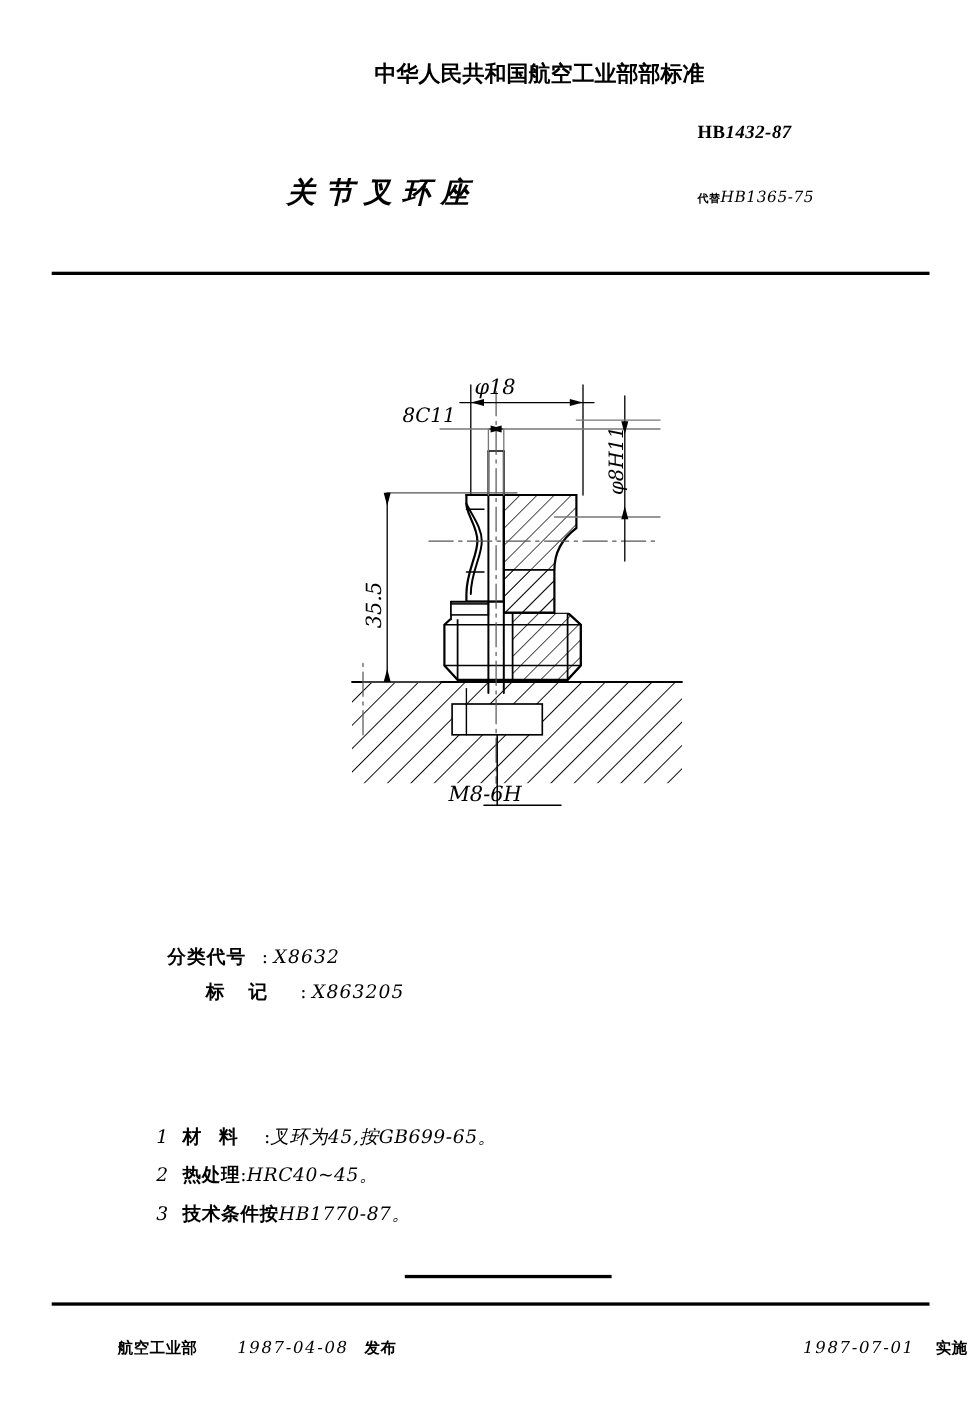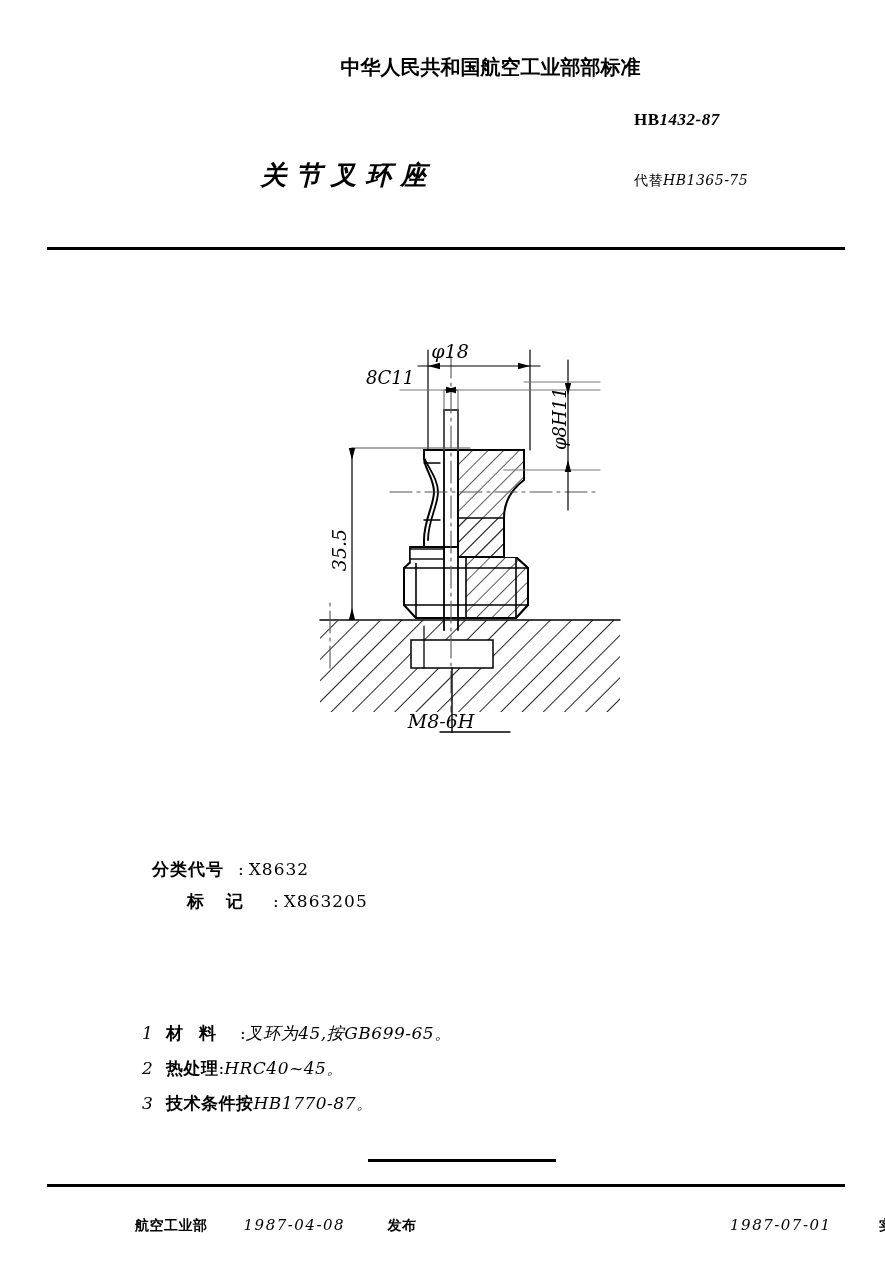--- a/index.html
+++ b/index.html
@@ -61,22 +61,22 @@
   .std-replaces {
     position: absolute;
     left: 634px; top: 172px;
     font-family: "DejaVu Serif", serif;
     font-size: 14px;
     font-style: italic;
     letter-spacing: 0.5px;
   }
   .std-replaces .cn {
     font-style: normal;
-    font-weight: normal;
-    font-size: 14px;
+    font-weight: bold;
+    font-size: 10px;
   }
 
   
   .rule-top {
     position: absolute;
     left: 47px; top: 247px;
     width: 798px; height: 0;
     border-top: 3px solid #000;
   }
   .rule-short {
@@ -121,20 +121,21 @@
     letter-spacing: 1px;
   }
   .code-label.sparse {
     letter-spacing: 22px;
     margin-left: 35px;
   }
   .code-colon {
     margin-right: 5px;
   }
   .code-val {
+    font-style: italic;
     letter-spacing: 1px;
   }
 
   
   .notes {
     position: absolute;
     left: 142px; top: 1022px;
     font-family: "DejaVu Serif", serif;
     font-size: 17px;
   }
@@ -174,21 +175,20 @@
     font-family: "DejaVu Serif", serif;
     font-size: 15px;
     white-space: pre;
     text-align: right;
   }
   .f-cn {
     font-family: "DejaVu Sans", sans-serif;
     font-weight: bold;
     font-size: 14px;
     letter-spacing: 0.5px;
-    margin-left: 28px;
   }
   .f-date {
     font-style: italic;
     letter-spacing: 1.5px;
     margin-left: 36px;
   }
 </style>
 </head>
 <body>
 

